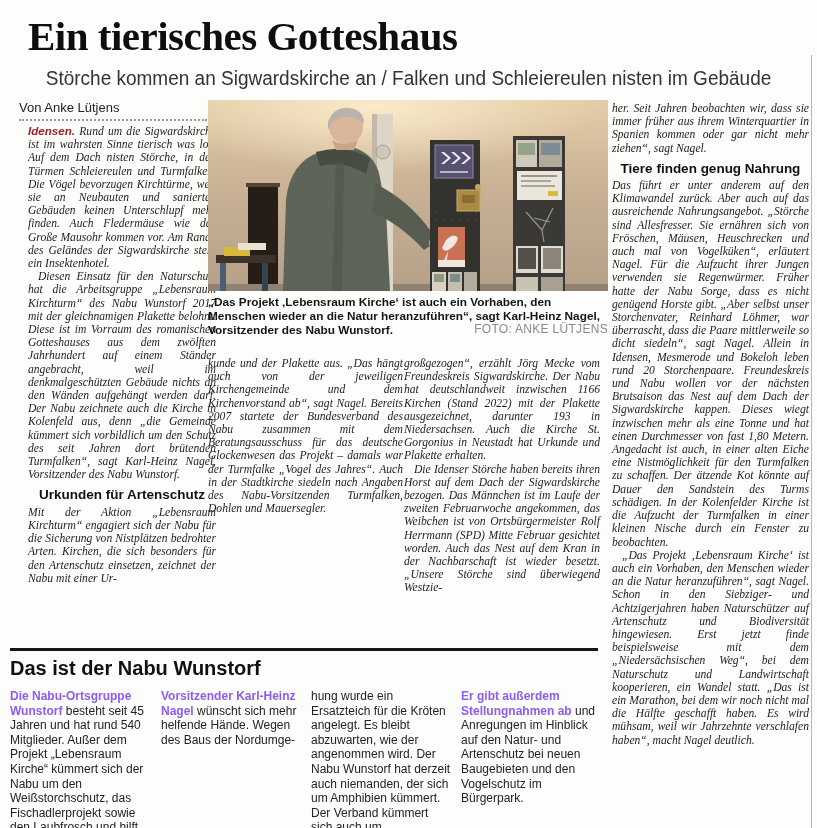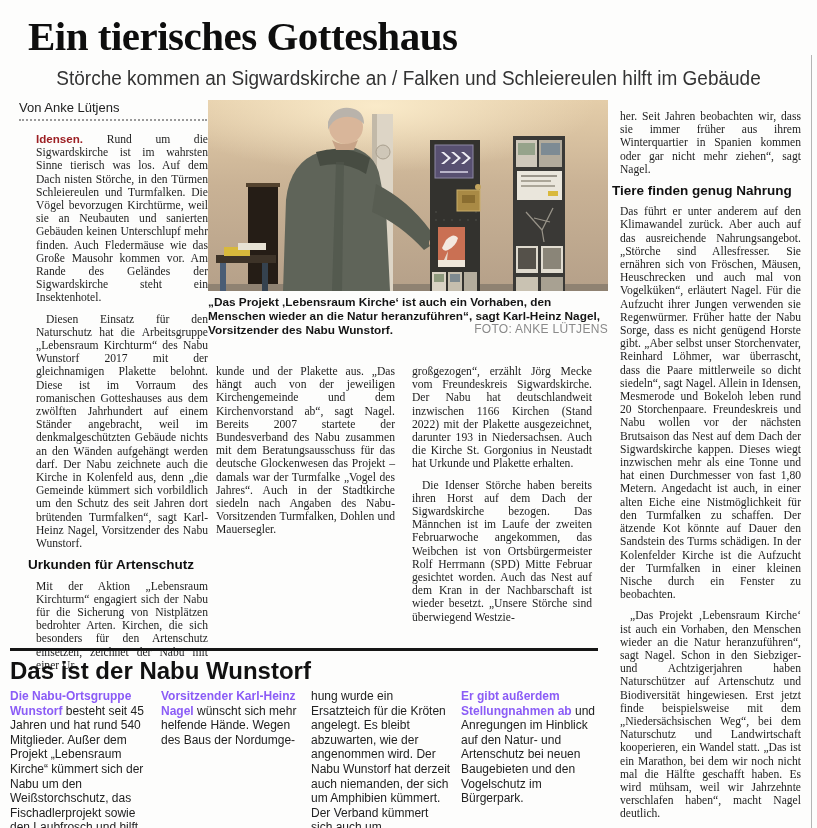--- a/index.html
+++ b/index.html
@@ -11,57 +11,57 @@
          letter-spacing:-.5px;color:#0e0e0e;padding-left:28px;}
   .subtitle{position:absolute;top:68px;left:0;width:100%;text-align:center;
             font-family:"Liberation Sans",sans-serif;font-size:19px;color:#333;
             transform:scaleY(1.02);}
   
   .byline{position:absolute;left:12px;top:100px;width:188px;
           font-family:"Liberation Sans",sans-serif;font-size:13px;color:#222;
           padding-bottom:4px;border-bottom:2px dotted #9a9a9a;margin-left:7px;}
   
   .col{position:absolute;font-size:11.6px;line-height:13.2px;text-align:justify;}
-  .col p{margin:8px;}
+  .col p{margin:0;font-style:italic;}
   .col p.ind{text-indent:10px;}
   .lead-loc{font-family:"Liberation Sans",sans-serif;font-weight:bold;color:#9c1f23;}
   .subhead{font-family:"Liberation Sans",sans-serif;font-weight:bold;font-size:13.5px;
-           margin:7px 0 4px 0;color:#111;text-align:left;}
+           margin:7px 0 4px 0;color:#111;text-align:center;}
   #col1{left:28px;top:124px;width:188px;}
   #col2{left:208px;top:357px;width:195px;}
   #col3{left:404px;top:357px;width:196px;}
   #col4{left:612px;top:102px;width:197px;}
   
   .photo{position:absolute;left:208px;top:100px;width:400px;height:191px;background:#c7b197;}
   .caption{position:absolute;left:208px;top:295px;width:400px;
            font-family:"Liberation Sans",sans-serif;font-weight:bold;font-size:11.8px;
            line-height:14.2px;color:#141414;text-align:left;}
   .photo-credit{position:absolute;right:0;bottom:1px;
            font-family:"Liberation Sans",sans-serif;font-weight:normal;font-size:12px;
            color:#8a8a8a;letter-spacing:.3px;}
   
   .vrule{position:absolute;left:811px;top:55px;width:1px;height:773px;background:#b5b5b5;}
   
   .infobox-rule{position:absolute;left:10px;top:648px;width:588px;height:3px;background:#161616;}
   .infobox-title{position:absolute;left:10px;top:657px;width:588px;
-           font-family:"Liberation Sans",sans-serif;font-weight:bold;font-size:24px;color:#111;}
+           font-family:"Liberation Sans",sans-serif;font-weight:bold;font-size:20px;color:#111;}
   .ibcol{position:absolute;top:689px;width:140px;
          font-family:"Liberation Sans",sans-serif;font-size:12px;line-height:14.6px;
          color:#222;text-align:left;}
   .ibcol p{margin:0 0 14px 0;}
   .ibcol b{color:#8b5cf6;}
   #ib1{left:10px;}  #ib2{left:161px;}  #ib3{left:311px;}  #ib4{left:461px;}
 </style>
 </head>
 <body>
 
 <div class="page">
 
   <div class="title">Ein tierisches Gotteshaus</div>
-  <div class="subtitle">Störche kommen an Sigwardskirche an / Falken und Schleiereulen hilft im Gebäude</div>
+  <div class="subtitle">Störche kommen an Sigwardskirche an / Falken und Schleiereulen nisten im Gebäude</div>
   <div class="byline">Von Anke Lütjens</div>
 
   <div class="col" id="col1">
     <p><span class="lead-loc">Idensen.</span> <span>Rund um die Sigwardskirche ist im wahrsten Sinne tierisch was los. Auf dem Dach nisten Störche, in den Türmen Schleiereulen und Turmfalken. Die Vögel bevorzugen Kirchtürme, weil sie an Neubauten und sanierten Gebäuden keinen Unterschlupf mehr finden. Auch Fledermäuse wie das Große Mausohr kommen vor. Am Rande des Geländes der Sigwardskirche steht ein Insektenhotel.</span></p>
     <p class="ind">Diesen Einsatz für den Naturschutz hat die Arbeitsgruppe „Lebensraum Kirchturm“ des Nabu Wunstorf 2017 mit der gleichnamigen Plakette belohnt. Diese ist im Vorraum des romanischen Gotteshauses aus dem zwölften Jahrhundert auf einem Ständer angebracht, weil im denkmalgeschützten Gebäude nichts an den Wänden aufgehängt werden darf. Der Nabu zeichnete auch die Kirche in Kolenfeld aus, denn „die Gemeinde kümmert sich vorbildlich um den Schutz des seit Jahren dort brütenden Turmfalken“, sagt Karl-Heinz Nagel, Vorsitzender des Nabu Wunstorf.</p>
     <div class="subhead">Urkunden für Artenschutz</div>
     <p>Mit der Aktion „Lebensraum Kirchturm“ engagiert sich der Nabu für die Sicherung von Nistplätzen bedrohter Arten. Kirchen, die sich besonders für den Artenschutz einsetzen, zeichnet der Nabu mit einer Ur-</p>
   </div>
 
   <div class="photo">

